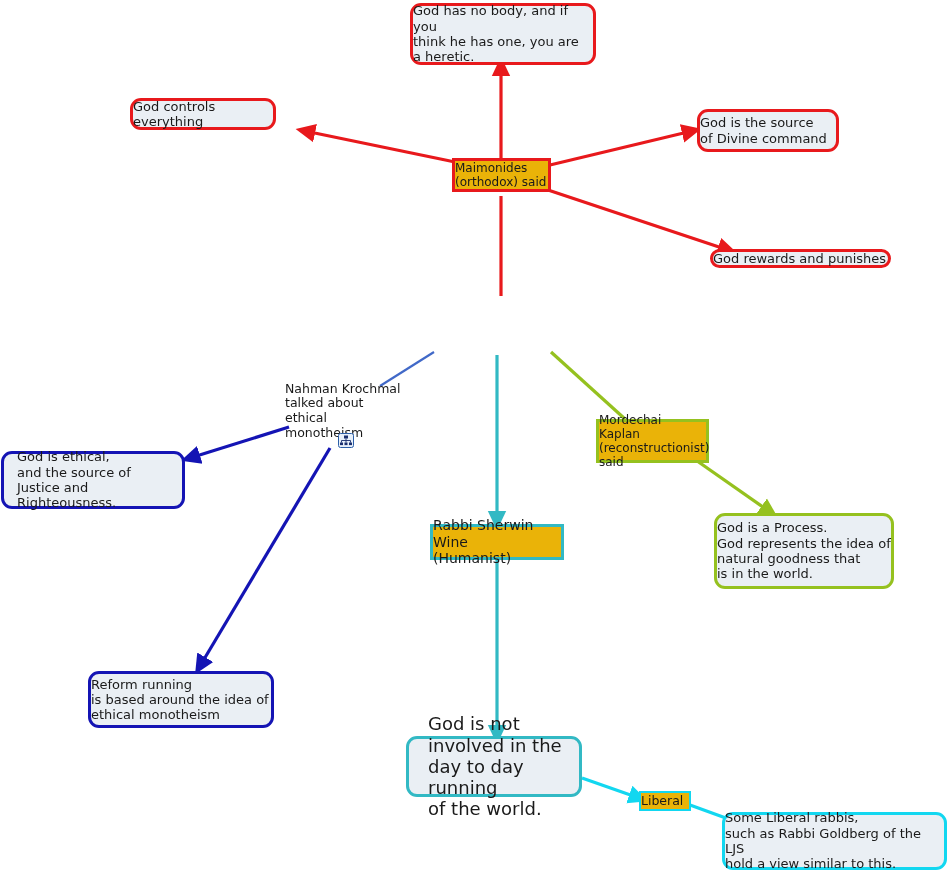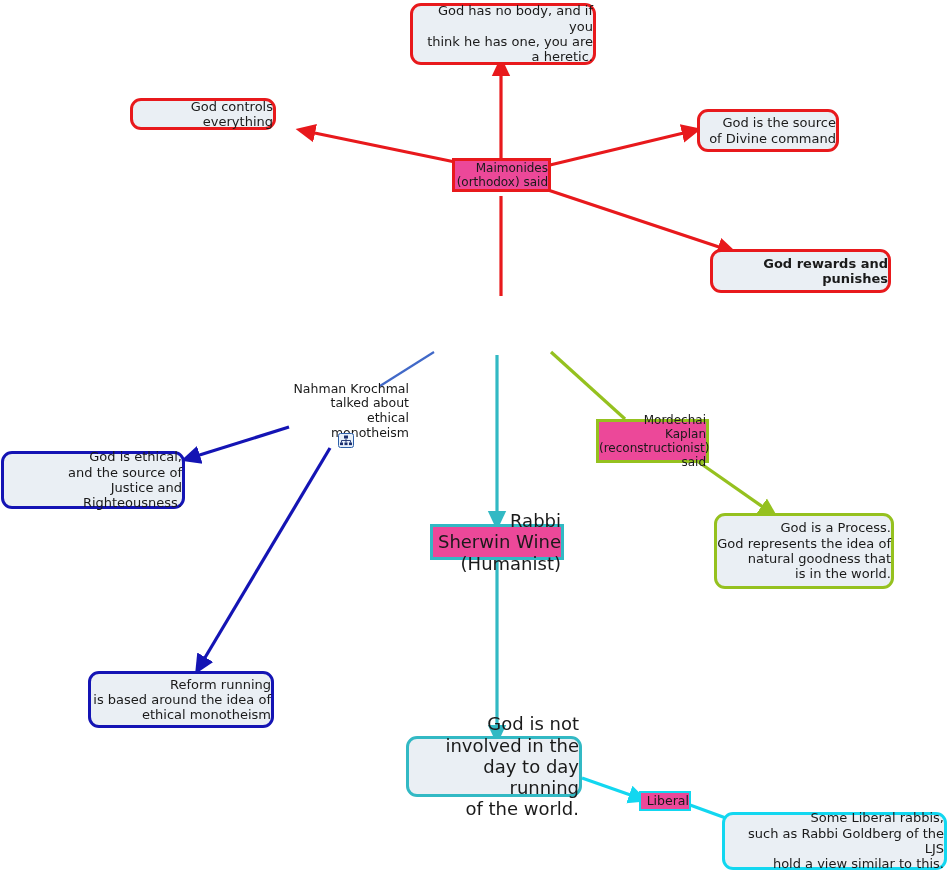--- a/index.html
+++ b/index.html
@@ -27,41 +27,41 @@
     height: 874px;
     pointer-events: none;
   }
   .node {
     position: absolute;
     box-sizing: border-box;
     display: flex;
     align-items: center;
     justify-content: center;
     flex-direction: column;
-    text-align: right;
+    text-align: left;
     color: #1a1a1a;
     line-height: 1.18;
     white-space: pre-line;
   }
   .node .label {
     display: block;
     width: 100%;
     white-space: pre-line;
   }
   
   .rounded {
     border-radius: 11px;
     border-style: solid;
     border-width: 3px;
   }
   
   .sharp {
     border-style: solid;
     border-width: 3px;
-    background: #ec4899;
+    background: #eab308;
   }
   .ellipse {
     border-radius: 50%;
     border: 3px solid #000000;
     background: #eaeff4;
   }
   .plain {
     border: none;
     background: transparent;
   }
@@ -165,21 +165,21 @@
   <div class="node sharp" style="left:452px; top:158px; width:99px; height:34px; border-color:#e8191c; font-size:12px;">
     <span class="label">Maimonides
 (orthodox) said</span>
   </div>
 
   <div class="node rounded fill-gray" style="left:697px; top:109px; width:142px; height:43px; border-color:#e8191c; font-size:13px;">
     <span class="label">God is the source
 of Divine command</span>
   </div>
 
-  <div class="node rounded fill-gray" style="left:710px; top:249px; width:181px; height:44px; border-color:#e8191c; font-size:13px;font-weight:bold;">
+  <div class="node rounded fill-gray" style="left:710px; top:249px; width:181px; height:19px; border-color:#e8191c; font-size:13px;">
     <span class="label">God rewards and punishes</span>
   </div>
 
 
   <div class="node plain" style="left:285px; top:387px; width:124px; height:48px; font-size:12.5px;">
     <span class="label">Nahman Krochmal
 talked about
 ethical monotheism</span>
   </div>
   <span style="position:absolute; left:338px; top:433px; line-height:0;">
@@ -211,21 +211,21 @@
 said</span>
   </div>
 
   <div class="node rounded fill-gray" style="left:714px; top:513px; width:180px; height:76px; border-color:#95c11f; font-size:13px;">
     <span class="label">God is a Process.
 God represents the idea of
 natural goodness that
 is in the world.</span>
   </div>
 
-  <div class="node sharp" style="left:430px; top:524px; width:134px; height:36px; border-color:#32b9c4; font-size:18px;">
+  <div class="node sharp" style="left:430px; top:524px; width:134px; height:36px; border-color:#32b9c4; font-size:14px;">
     <span class="label">Rabbi  Sherwin Wine
 (Humanist)</span>
   </div>
 
   <div class="node rounded fill-gray" style="left:406px; top:736px; width:176px; height:61px; border-color:#32b9c4; font-size:18px;padding-left:19px;">
     <span class="label">God is not involved in the
 day to day running
 of the world.</span>
   </div>
 

